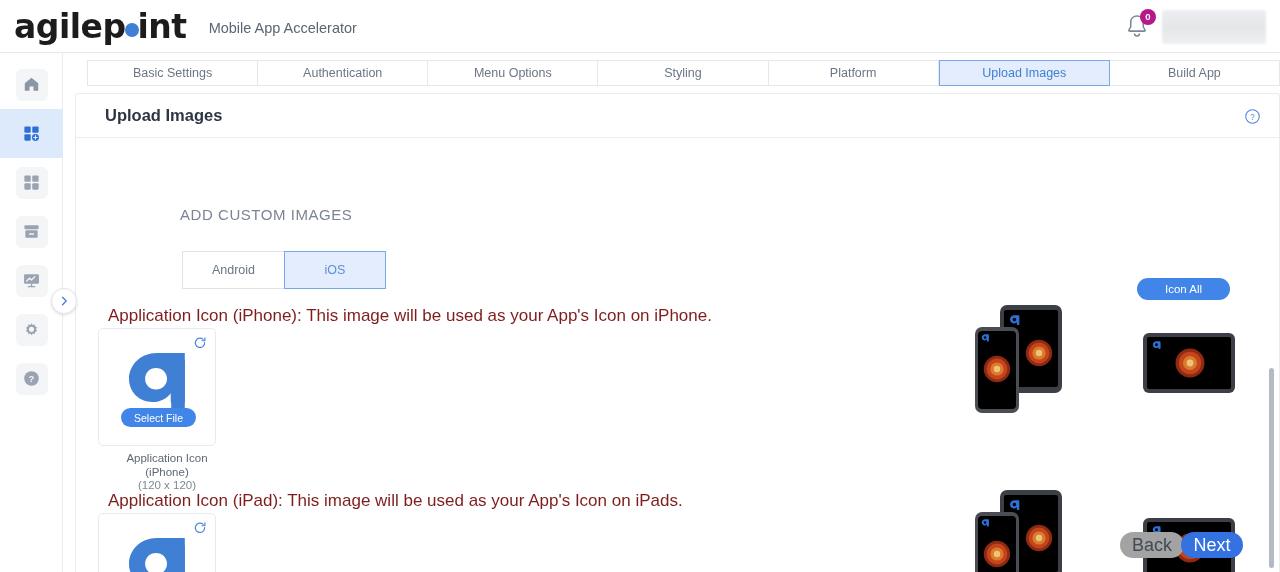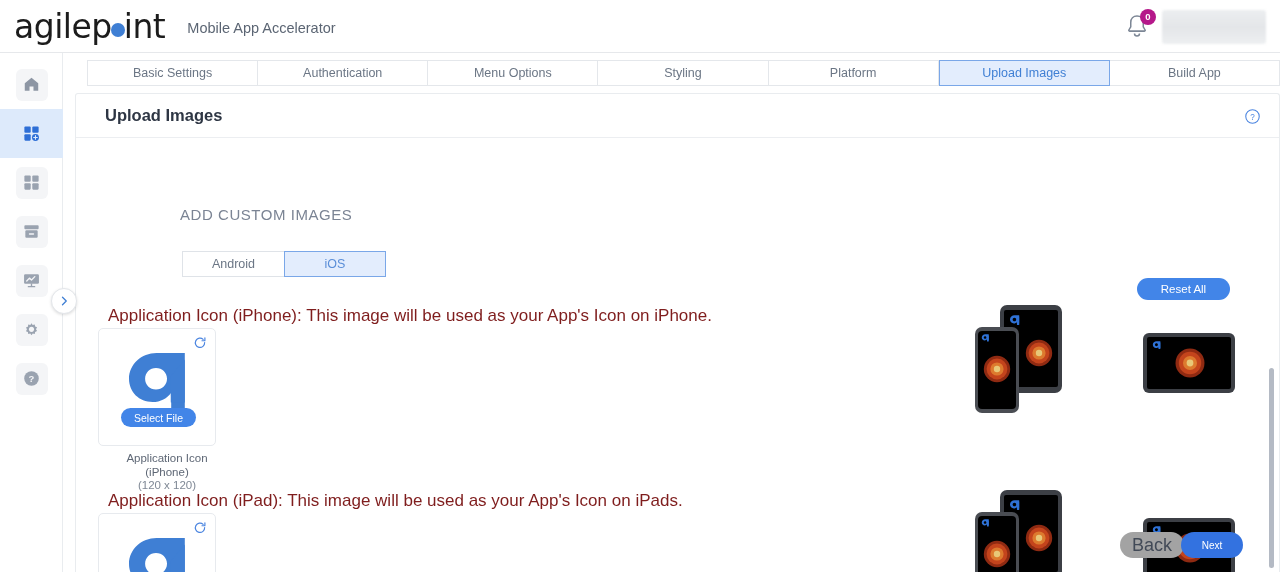--- a/index.html
+++ b/index.html
@@ -12,21 +12,21 @@
   #app { position: relative; width: 1280px; height: 572px; background:#fff; }
 
   
   .topbar {
     position: absolute; left:0; top:0; width:1280px; height:53px;
     background:#ffffff; border-bottom:1px solid #e6e8eb;
     display:flex; align-items:center;
   }
   .logo-wrap { display:flex; align-items:baseline; margin-left:14px; }
   .logo-text {
-    font-size: 33px; font-weight: 400; letter-spacing:-0.5px;
+    font-size: 33px; font-weight: 700; letter-spacing:-0.5px;
     color:#1c1c1c; font-family:"DejaVu Sans", sans-serif; line-height:1;
     position:relative;
   }
   .logo-dot {
     display:inline-block; width:14px; height:14px; border-radius:50%;
     background:#3f7fd4; position:relative; top:-1px; margin:0 -1px;
   }
   .app-name {
     margin-left:22px; font-size:14.5px; color:#5b6573; font-weight:400;
     position:relative; top:2px;
@@ -104,21 +104,21 @@
   .panel-body { position:relative; height:434px; }
 
   .section-label {
     position:absolute; left:104px; top:68px;
     font-size:15px; color:#7b8494; letter-spacing:.55px;
   }
 
   
   .seg { position:absolute; left:106px; top:113px; display:flex; }
   .seg-btn {
-    width:102px; height:26px; display:flex; align-items:center; justify-content:center;
+    width:102px; height:38px; display:flex; align-items:center; justify-content:center;
     font-size:12.5px; color:#6b7685; background:#fff; border:1px solid #dfe3e8;
   }
   .seg-btn.active {
     background:#e3edfd; border:1px solid #7aa7e8; color:#5b8fd8;
   }
   .seg-btn:first-child { border-right:none; }
 
   .reset-all {
     position:absolute; right:49px; top:140px;
     width:93px; height:22px; border-radius:11px;
@@ -165,21 +165,21 @@
     display:flex; align-items:center; z-index:25;
   }
   .btn-back {
     width:64px; height:26px; border-radius:13px; background:#a3a3a3;
     border:none; color:#424a57; font-size:18px;
     display:flex; align-items:center; justify-content:center;
     box-shadow:0 0 0 0 rgba(0,0,0,0); cursor:pointer;
   }
   .btn-next {
     width:62px; height:26px; border-radius:13px; background:#3372e0;
-    border:none; color:#fff; font-size:10px;
+    border:none; color:#fff; font-size:18px;
     display:flex; align-items:center; justify-content:center;
     margin-left:-3px; cursor:pointer;
   }
 
   
   .scrollbar {
     position:absolute; right:5px; top:135px; width:5px; height:430px;
   }
   .scroll-thumb {
     position:absolute; top:95px; left:0; width:5px; height:200px;
@@ -330,21 +330,21 @@
 
       <div class="seg">
         <div class="seg-btn">
             <span>Android</span>
           </div>
         <div class="seg-btn active">
             <span>iOS</span>
           </div>
       </div>
 
-      <button class="reset-all">Reset All</button>
+      <button class="reset-all">Icon All</button>
 
       <div class="row row-1">
         <div class="row-desc">Application Icon (iPhone): This image will be used as your App's Icon on iPhone.</div>
 
         <div class="card">
           <span class="refresh-ic">
             <svg width="14" height="14" viewBox="0 0 24 24">
               <path d="M20 11.3a8 8 0 1 1-2.6-5.6" fill="none" stroke="#4b85e0" stroke-width="2" stroke-linecap="round"></path>
               <path d="M20.4 3.1v5h-5" fill="none" stroke="#4b85e0" stroke-width="2" stroke-linecap="round" stroke-linejoin="round"></path>
             </svg>

